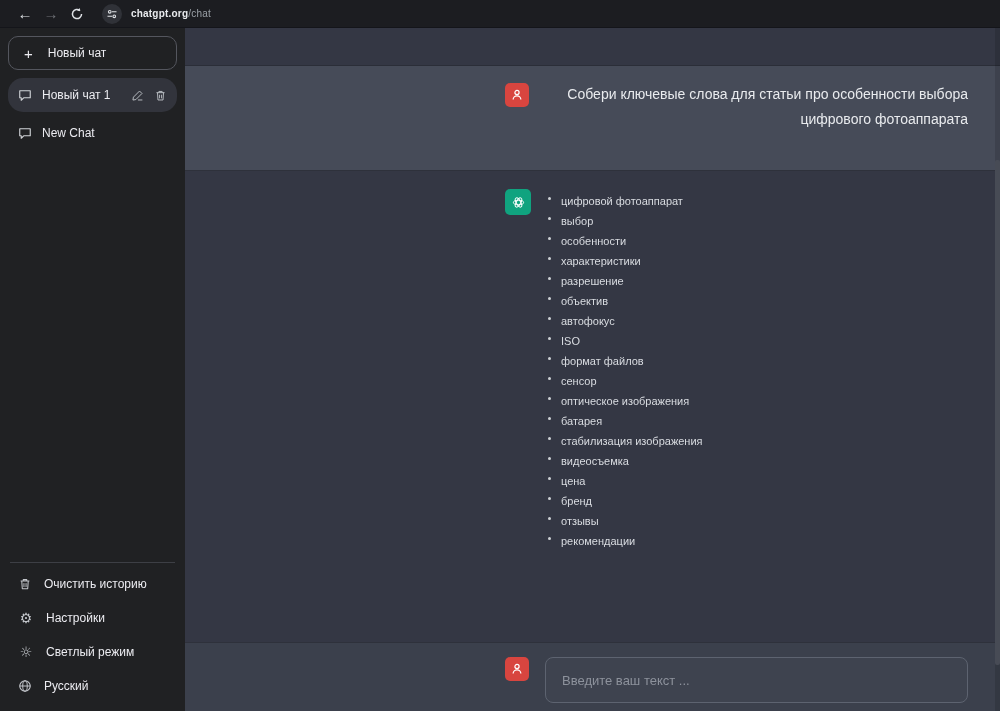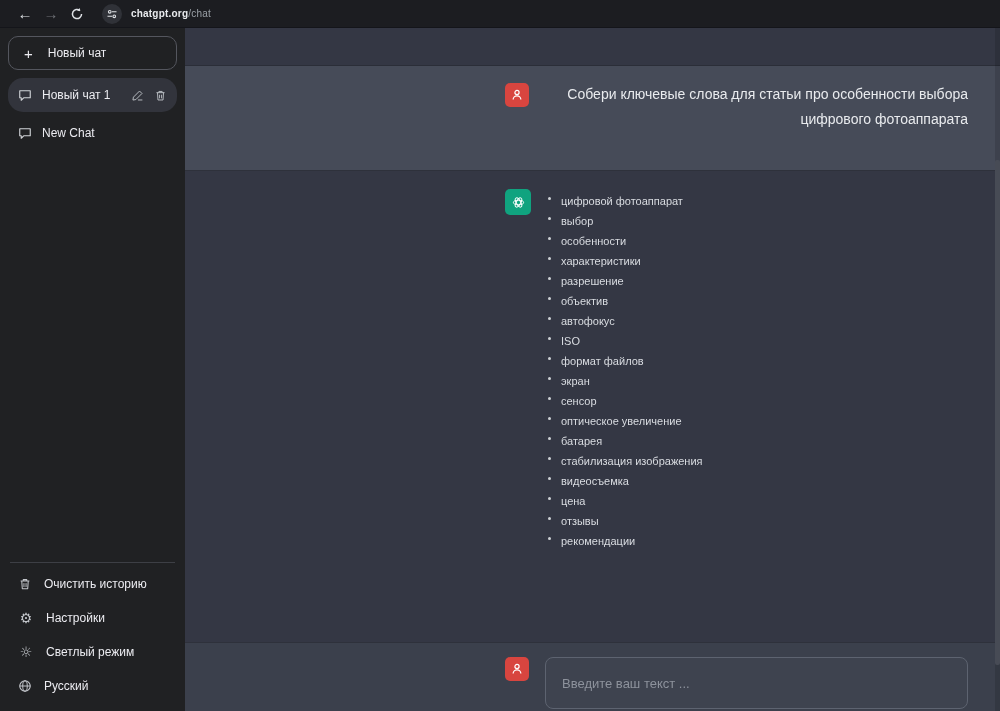--- a/index.html
+++ b/index.html
@@ -75,21 +75,21 @@
   .kw-list{ list-style:none; margin-top:2px; }
   .kw-list li{
     position:relative; color:#d9dce1; font-size:11px; line-height:20px; padding-left:14px;
   }
   .kw-list li::before{
     content:""; position:absolute; left:1px; top:6px; width:3px; height:3px;
     border-radius:50%; background:#cfd2d7;
   }
 
   .chat-input{
-    flex:1; height:52px; border:1px solid #5d6370; border-radius:8px;
+    flex:1; height:46px; border:1px solid #5d6370; border-radius:8px;
     background:rgba(255,255,255,0.02); color:#e9ebee; font-size:13px;
     padding:16px 16px; outline:none; font-family:inherit;
   }
   .chat-input::placeholder{ color:#8d929c; }
 
   
   .scrollbar{ position:absolute; top:0; right:0; bottom:0; width:5px; background:rgba(0,0,0,0.12); }
   .scrollbar-thumb{ position:absolute; top:132px; height:505px; width:5px; background:#474b55; border-radius:2px; }
 </style>
 </head>
@@ -213,27 +213,27 @@
           <ul class="kw-list">
             <li>цифровой фотоаппарат</li>
             <li>выбор</li>
             <li>особенности</li>
             <li>характеристики</li>
             <li>разрешение</li>
             <li>объектив</li>
             <li>автофокус</li>
             <li>ISO</li>
             <li>формат файлов</li>
-            <li>экран</li>
             <li>сенсор</li>
-            <li>оптическое увеличение</li>
+            <li>оптическое изображения</li>
             <li>батарея</li>
             <li>стабилизация изображения</li>
             <li>видеосъемка</li>
             <li>цена</li>
+            <li>бренд</li>
             <li>отзывы</li>
             <li>рекомендации</li>
           </ul>
         </div>
       </section>
 
       <section class="input-row">
         <div class="row-inner">
           <div class="avatar red">
             <svg class="ic" width="14" height="14" viewBox="0 0 16 16">

